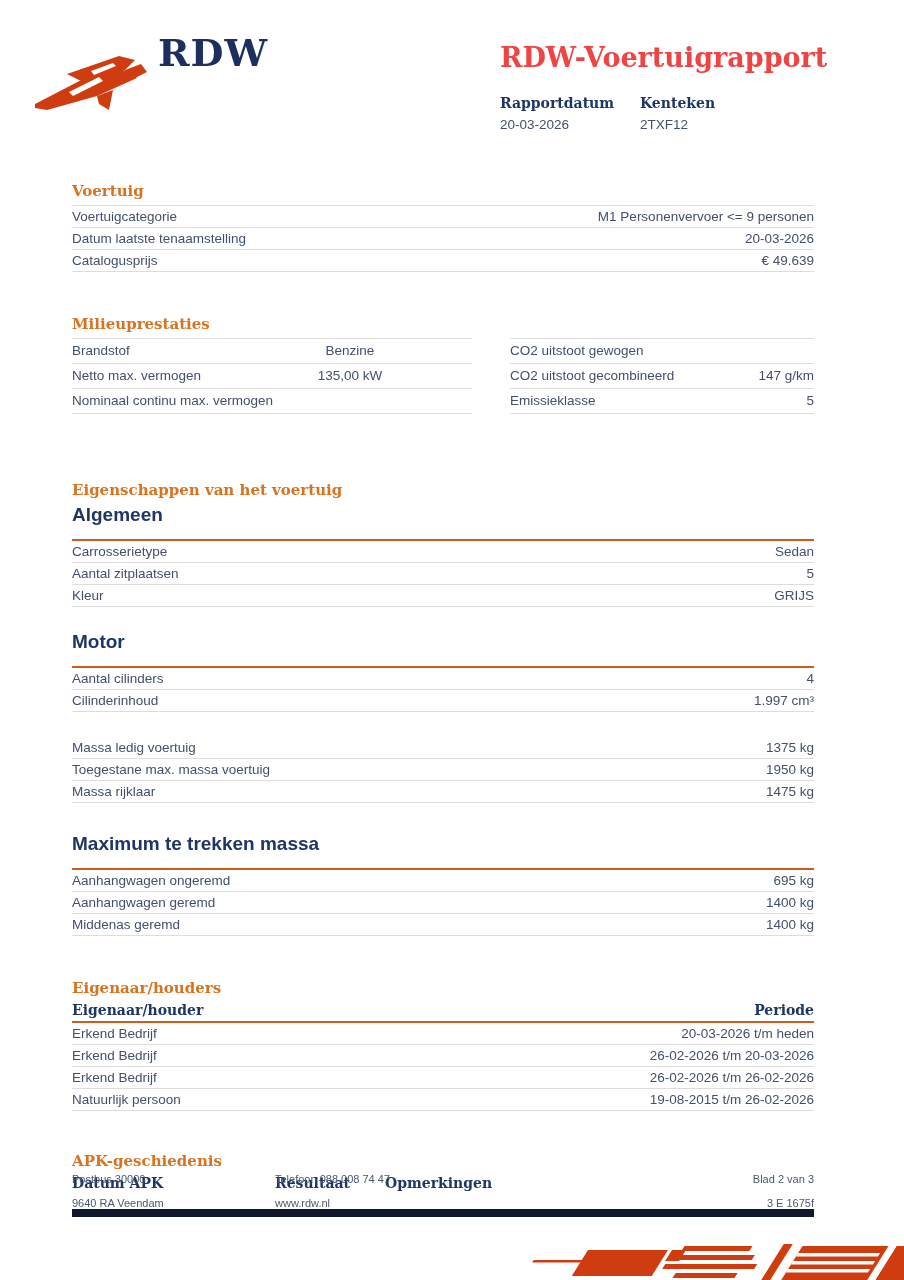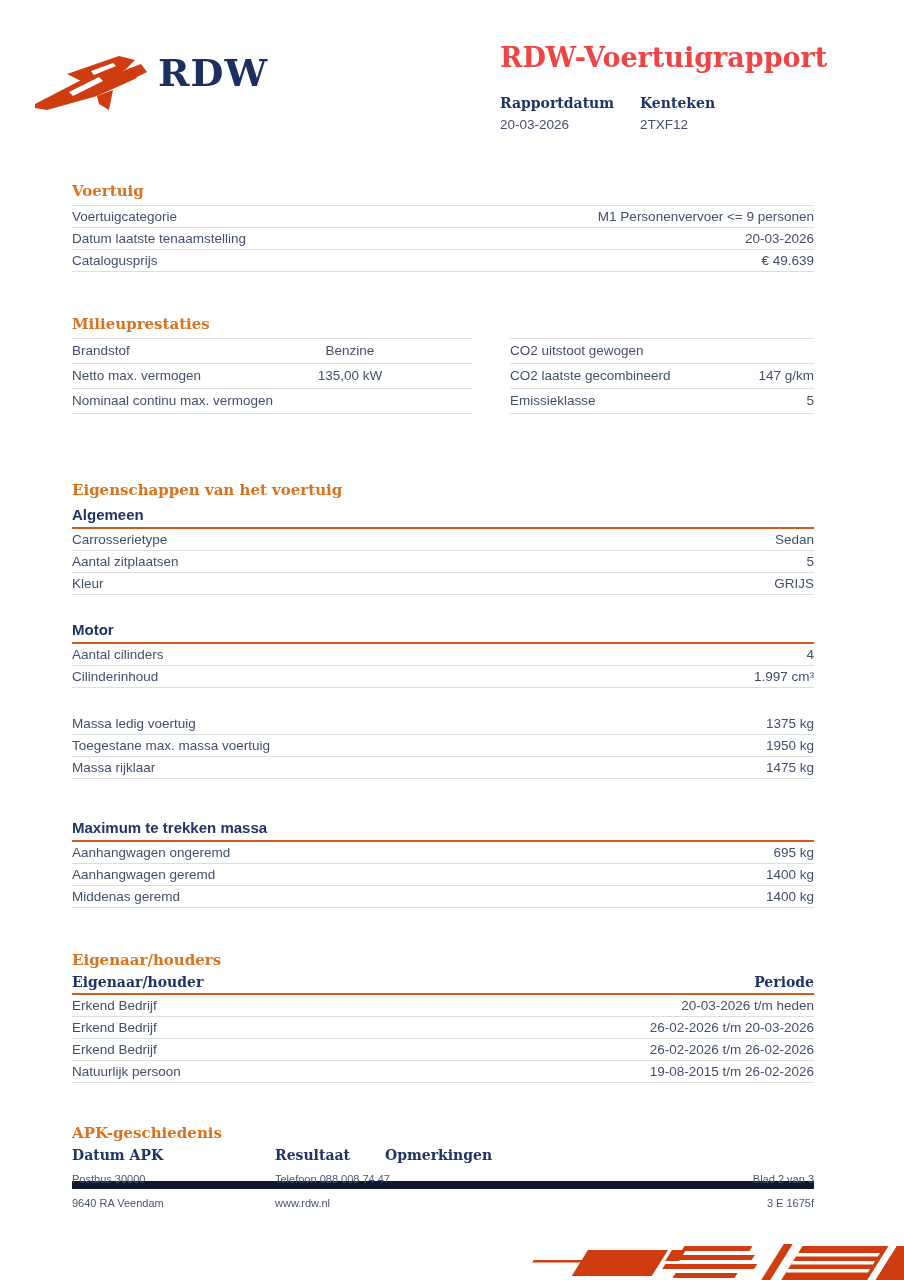--- a/index.html
+++ b/index.html
@@ -9,41 +9,41 @@
     font-family:"Liberation Sans", sans-serif;
     color:#42506a;
   }
 
   
   .header{position:relative;height:165px;}
   .logo-graphic{position:absolute;left:33px;top:50px;width:120px;height:70px;}
   .brand-text{
     position:absolute;left:158px;top:30px;
     font-family:"DejaVu Serif", serif;font-weight:bold;
-    font-size:38px;color:#1c2f5e;letter-spacing:1px;margin-top:20px;
+    font-size:38px;color:#1c2f5e;letter-spacing:1px;
   }
   .doc-title{
     position:absolute;left:500px;top:42px;
     font-family:"DejaVu Serif", serif;font-weight:bold;
     font-size:27px;color:#ef4444;white-space:nowrap;
   }
   .meta{position:absolute;left:500px;top:95px;display:flex;}
   .meta-col{width:140px;}
   .meta-label{font-family:"DejaVu Serif", serif;font-weight:bold;font-size:14px;color:#1e3565;}
   .meta-value{font-size:13.5px;color:#42506a;margin-top:6px;}
 
   
   .content{margin-left:72px;width:742px;}
   .orange-h{
     font-family:"DejaVu Serif", serif;font-weight:bold;
     font-size:15px;color:#d9731f;line-height:20px;margin-bottom:4px;
   }
   .sub-h{
-    font-size:15px;font-weight:bold;color:#1e3565;line-height:18px;
-    border-bottom:2px solid #cf5b1f;padding-bottom:3px;
+    font-size:19px;font-weight:bold;color:#1e3565;line-height:18px;
+    border-bottom:2px solid #cf5b1f;padding-bottom:15px;
   }
   .row{
     display:flex;justify-content:space-between;
     height:21px;line-height:21px;font-size:13.5px;
     border-bottom:1px solid #dddddd;white-space:nowrap;
   }
   .row.first{border-top:1px solid #dddddd;}
   .lbl{text-align:left;}
   .val{text-align:right;}
 
@@ -58,21 +58,21 @@
   .mrow.first{border-top:1px solid #dddddd;}
   .mval-center{position:absolute;left:156px;top:0;width:244px;text-align:center;}
   .mval-right{position:absolute;right:0;top:0;text-align:right;}
 
   #sec-voertuig{margin-top:16px;}
   #sec-milieu{margin-top:42px;}
   #sec-eigenschappen{margin-top:66px;}
   .subsec-0{margin-top:6px;}
   .subsec-1{margin-top:26px;}
   .subsec-2{margin-top:25px;}
-  .subsec-3{margin-top:40px;}
+  .subsec-3{margin-top:32px;}
   #sec-eigenaar{margin-top:42px;}
   #sec-apk{margin-top:40px;}
 
   
   .thead{
     display:flex;justify-content:space-between;
     border-bottom:2px solid #cf5b1f;padding-bottom:3px;gap:48px;
   }
   .th{font-family:"DejaVu Serif", serif;font-weight:bold;font-size:14px;color:#1e3565;}
   .apk-head{display:flex;border-bottom:8px solid #0f172a;padding-bottom:18px;}
@@ -156,21 +156,21 @@
           <span class="lbl">Nominaal continu max. vermogen</span>
           <span class="mval-center"></span>
         </div>
       </div>
       <div class="col-right">
         <div class="mrow first">
           <span class="lbl">CO2 uitstoot gewogen</span>
           <span class="mval-right"></span>
         </div>
         <div class="mrow">
-          <span class="lbl">CO2 laatste gecombineerd</span>
+          <span class="lbl">CO2 uitstoot gecombineerd</span>
           <span class="mval-right">147 g/km</span>
         </div>
         <div class="mrow">
           <span class="lbl">Emissieklasse</span>
           <span class="mval-right">5</span>
         </div>
       </div>
     </div>
   </div>
 

